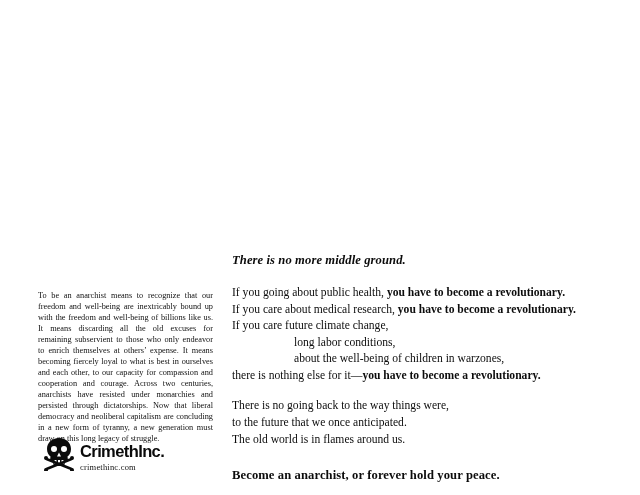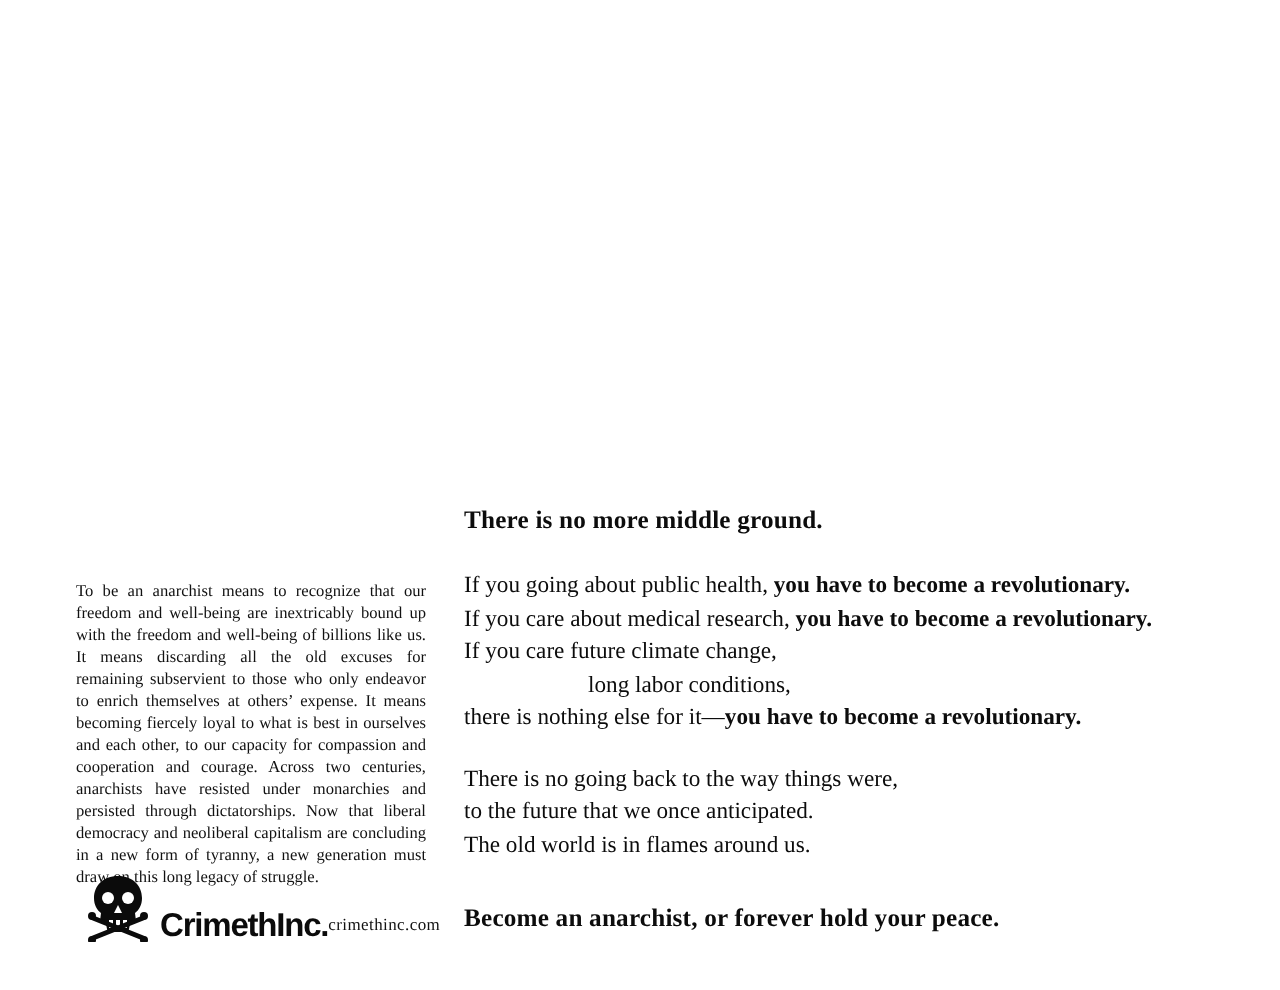--- a/index.html
+++ b/index.html
@@ -86,21 +86,21 @@
     align-items: flex-end;
   }
   .skull {
     width: 30px;
     height: 34px;
     margin-right: 6px;
     flex: 0 0 auto;
   }
   .logo-text {
     display: flex;
-    flex-direction: row;
+    flex-direction: column;
     line-height: 1;
   }
   .logo-name {
     font-family: "Liberation Sans", sans-serif;
     font-weight: bold;
     font-size: 16.5px;
     letter-spacing: -0.6px;
     color: #0b0b0b;
   }
   .logo-url {
@@ -117,20 +117,21 @@
     top: 253px;
     width: 390px;
     font-family: "Liberation Serif", serif;
     color: #0c0c0c;
   }
   .lead {
     font-size: 12.6px;
     font-weight: bold;
     margin: 0 0 17px 0;
     letter-spacing: 0.1px;
+    font-style: italic;
   }
   .para {
     font-size: 11.6px;
     line-height: 1.43;
     margin: 0;
   }
   .para b {
     font-weight: bold;
   }
   .indent1 { padding-left: 62px; display: block; }
@@ -181,20 +182,21 @@
   </div>
 
   <div class="body-col">
     <p class="lead">There is no more middle ground.</p>
 
     <p class="para">
       <span>If you going about public health, </span><b>you have to become a revolutionary.</b><br>
       <span>If you care about medical research, </span><b>you have to become a revolutionary.</b><br>
       <span>If you care future climate change,</span><br>
       <span class="indent1">long labor conditions,</span>
+      <span class="indent1">about the well-being of children in warzones,</span>
       <span>there is nothing else for it—</span><b>you have to become a revolutionary.</b>
     </p>
 
     <div class="block-gap"></div>
 
     <p class="para">
       <span>There is no going back to the way things were,</span><br>
       <span>to the future that we once anticipated.</span><br>
       <span>The old world is in flames around us.</span>
     </p>

